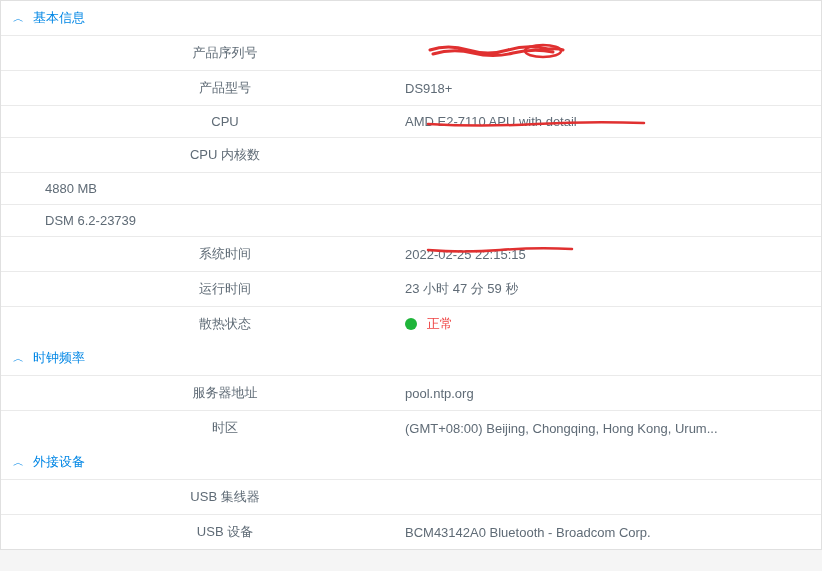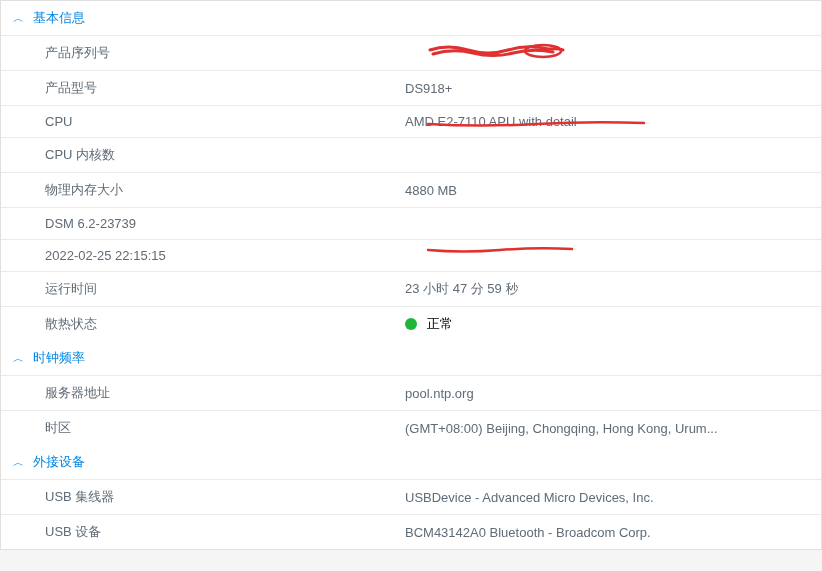--- a/index.html
+++ b/index.html
@@ -31,20 +31,21 @@
       width: 14px;
       font-size: 11px;
       color: #0086e5;
       margin-right: 6px;
     }
     .row {
       display: flex;
       align-items: center;
       padding: 8px 12px 8px 44px;
       border-top: 1px solid #eaeaea;
+      text-align: center;
     }
     .row .label {
       width: 360px;
       color: #5f6b76;
       font-weight: 500;
       flex-shrink: 0;
     }
     .row .value {
       color: #5f6b76;
       white-space: nowrap;
@@ -110,38 +111,38 @@
       <div class="value">DS918+</div>
     </div>
     <div class="row">
       <div class="label">CPU</div>
       <div class="value">AMD E2-7110 APU with detail</div>
     </div>
     <div class="row">
       <div class="label">CPU 内核数</div>
     </div>
     <div class="row">
-      <div class="label">物理内存大小</div>
       <div class="value">4880 MB</div>
     </div>
     <div class="row">
       <div class="value">DSM 6.2-23739</div>
     </div>
     <div class="row">
+      <div class="label">系统时间</div>
       <div class="value">2022-02-25 22:15:15</div>
     </div>
     <div class="row">
       <div class="label">运行时间</div>
       <div class="value">23 小时 47 分 59 秒</div>
     </div>
     <div class="row">
       <div class="label">散热状态</div>
       <div class="value">
         <span class="status-dot" style="background:#1fb53a"></span>
-        <span class="status-text" style="color: #000000;">正常</span>
+        <span class="status-text" style="color: #ef4444;">正常</span>
       </div>
     </div>
 
     <div class="section-header">
       <span class="chevron">︿</span>
       <span>时钟频率</span>
     </div>
     <div class="row">
       <div class="label">服务器地址</div>
       <div class="value">pool.ntp.org</div>
@@ -150,21 +151,20 @@
       <div class="label">时区</div>
       <div class="value">(GMT+08:00) Beijing, Chongqing, Hong Kong, Urum...</div>
     </div>
 
     <div class="section-header">
       <span class="chevron">︿</span>
       <span>外接设备</span>
     </div>
     <div class="row">
       <div class="label">USB 集线器</div>
-      <div class="value">USBDevice - Advanced Micro Devices, Inc.</div>
     </div>
     <div class="row">
       <div class="label">USB 设备</div>
       <div class="value">BCM43142A0 Bluetooth - Broadcom Corp.</div>
     </div>
   </div>
 
   <svg class="annotation scribble-top" viewBox="0 0 140 20">
     <path d="M2,10 Q20,4 40,10 T80,10 T120,9 Q130,8 135,10 M5,14 Q25,8 45,13 T85,13 T125,12" stroke="#e03030" stroke-width="3" fill="none" stroke-linecap="round"></path>
     <ellipse cx="115" cy="11" rx="18" ry="6" stroke="#e03030" stroke-width="2.5" fill="none"></ellipse>

